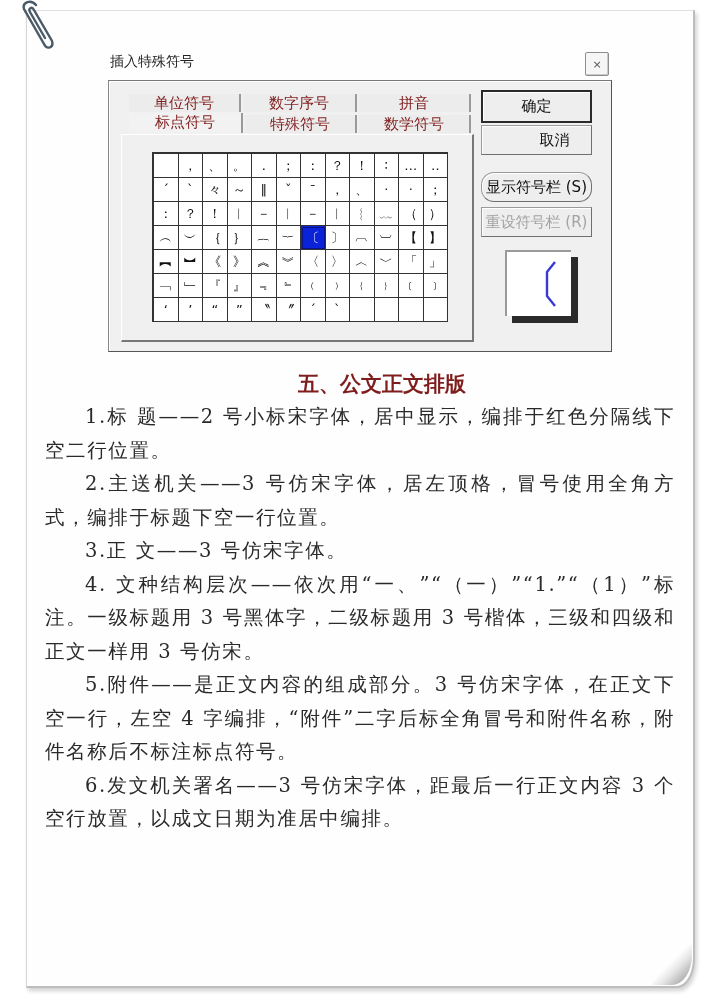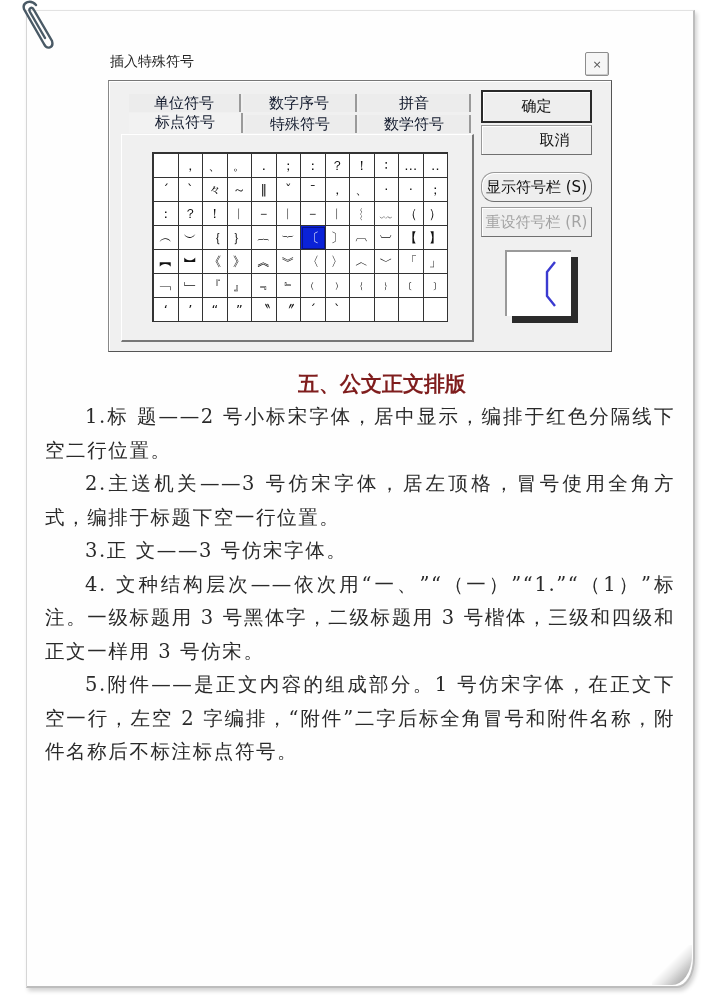--- a/index.html
+++ b/index.html
@@ -36,21 +36,21 @@
     display: flex; align-items: center; justify-content: center;
   }
   .dlg-body {
     position: absolute; left: 108px; top: 80px; width: 502px; height: 270px;
     background: #f0f0f0; border: 1px solid #555;
     border-top-color: #777; border-left-color: #888;
     box-shadow: inset 1px 1px 0 #fff;
   }
   .tab {
     position: absolute; font-family: "DejaVu Sans", "Liberation Sans", sans-serif;
-    font-size: 15px; color: #0f172a; text-align: center; line-height: 18px;
+    font-size: 15px; color: #7f1d1d; text-align: center; line-height: 18px;
     background: #ececec;
   }
   .tab.sep { border-right: 2px solid #9a9a9a; }
   .tab.active { background: #f2f2f2; }
   .tabpanel {
     position: absolute; left: 12px; top: 53px; width: 350px; height: 205px;
     border-top: 1px solid #fff; border-left: 1px solid #fff;
     border-right: 2px solid #777; border-bottom: 2px solid #777;
   }
   .grid {
@@ -217,14 +217,15 @@
     <path d="M48 10 L40 20 L40 44 L48 54" fill="none" stroke="#3a3ad0" stroke-width="2.4" stroke-linejoin="round"></path>
   </svg>
 </div>
 
 <div class="doc">
   <h2>五、公文正文排版</h2>
   <p>1.标 题——2 号小标宋字体，居中显示，编排于红色分隔线下空二行位置。</p>
   <p>2.主送机关——3 号仿宋字体，居左顶格，冒号使用全角方式，编排于标题下空一行位置。</p>
   <p>3.正 文——3 号仿宋字体。</p>
   <p>4. 文种结构层次——依次用“一、”“（一）”“1.”“（1）”标注。一级标题用 3 号黑体字，二级标题用 3 号楷体，三级和四级和正文一样用 3 号仿宋。</p>
-  <p>5.附件——是正文内容的组成部分。1 号仿宋字体，在正文下空一行，左空 2 字编排，“附件”二字后标全角冒号和附件名称，附件名称后不标注标点符号。</p>
+  <p>5.附件——是正文内容的组成部分。3 号仿宋字体，在正文下空一行，左空 4 字编排，“附件”二字后标全角冒号和附件名称，附件名称后不标注标点符号。</p>
+  <p>6.发文机关署名——3 号仿宋字体，距最后一行正文内容 3 个空行放置，以成文日期为准居中编排。</p>
 </div>
 
 </body></html>

